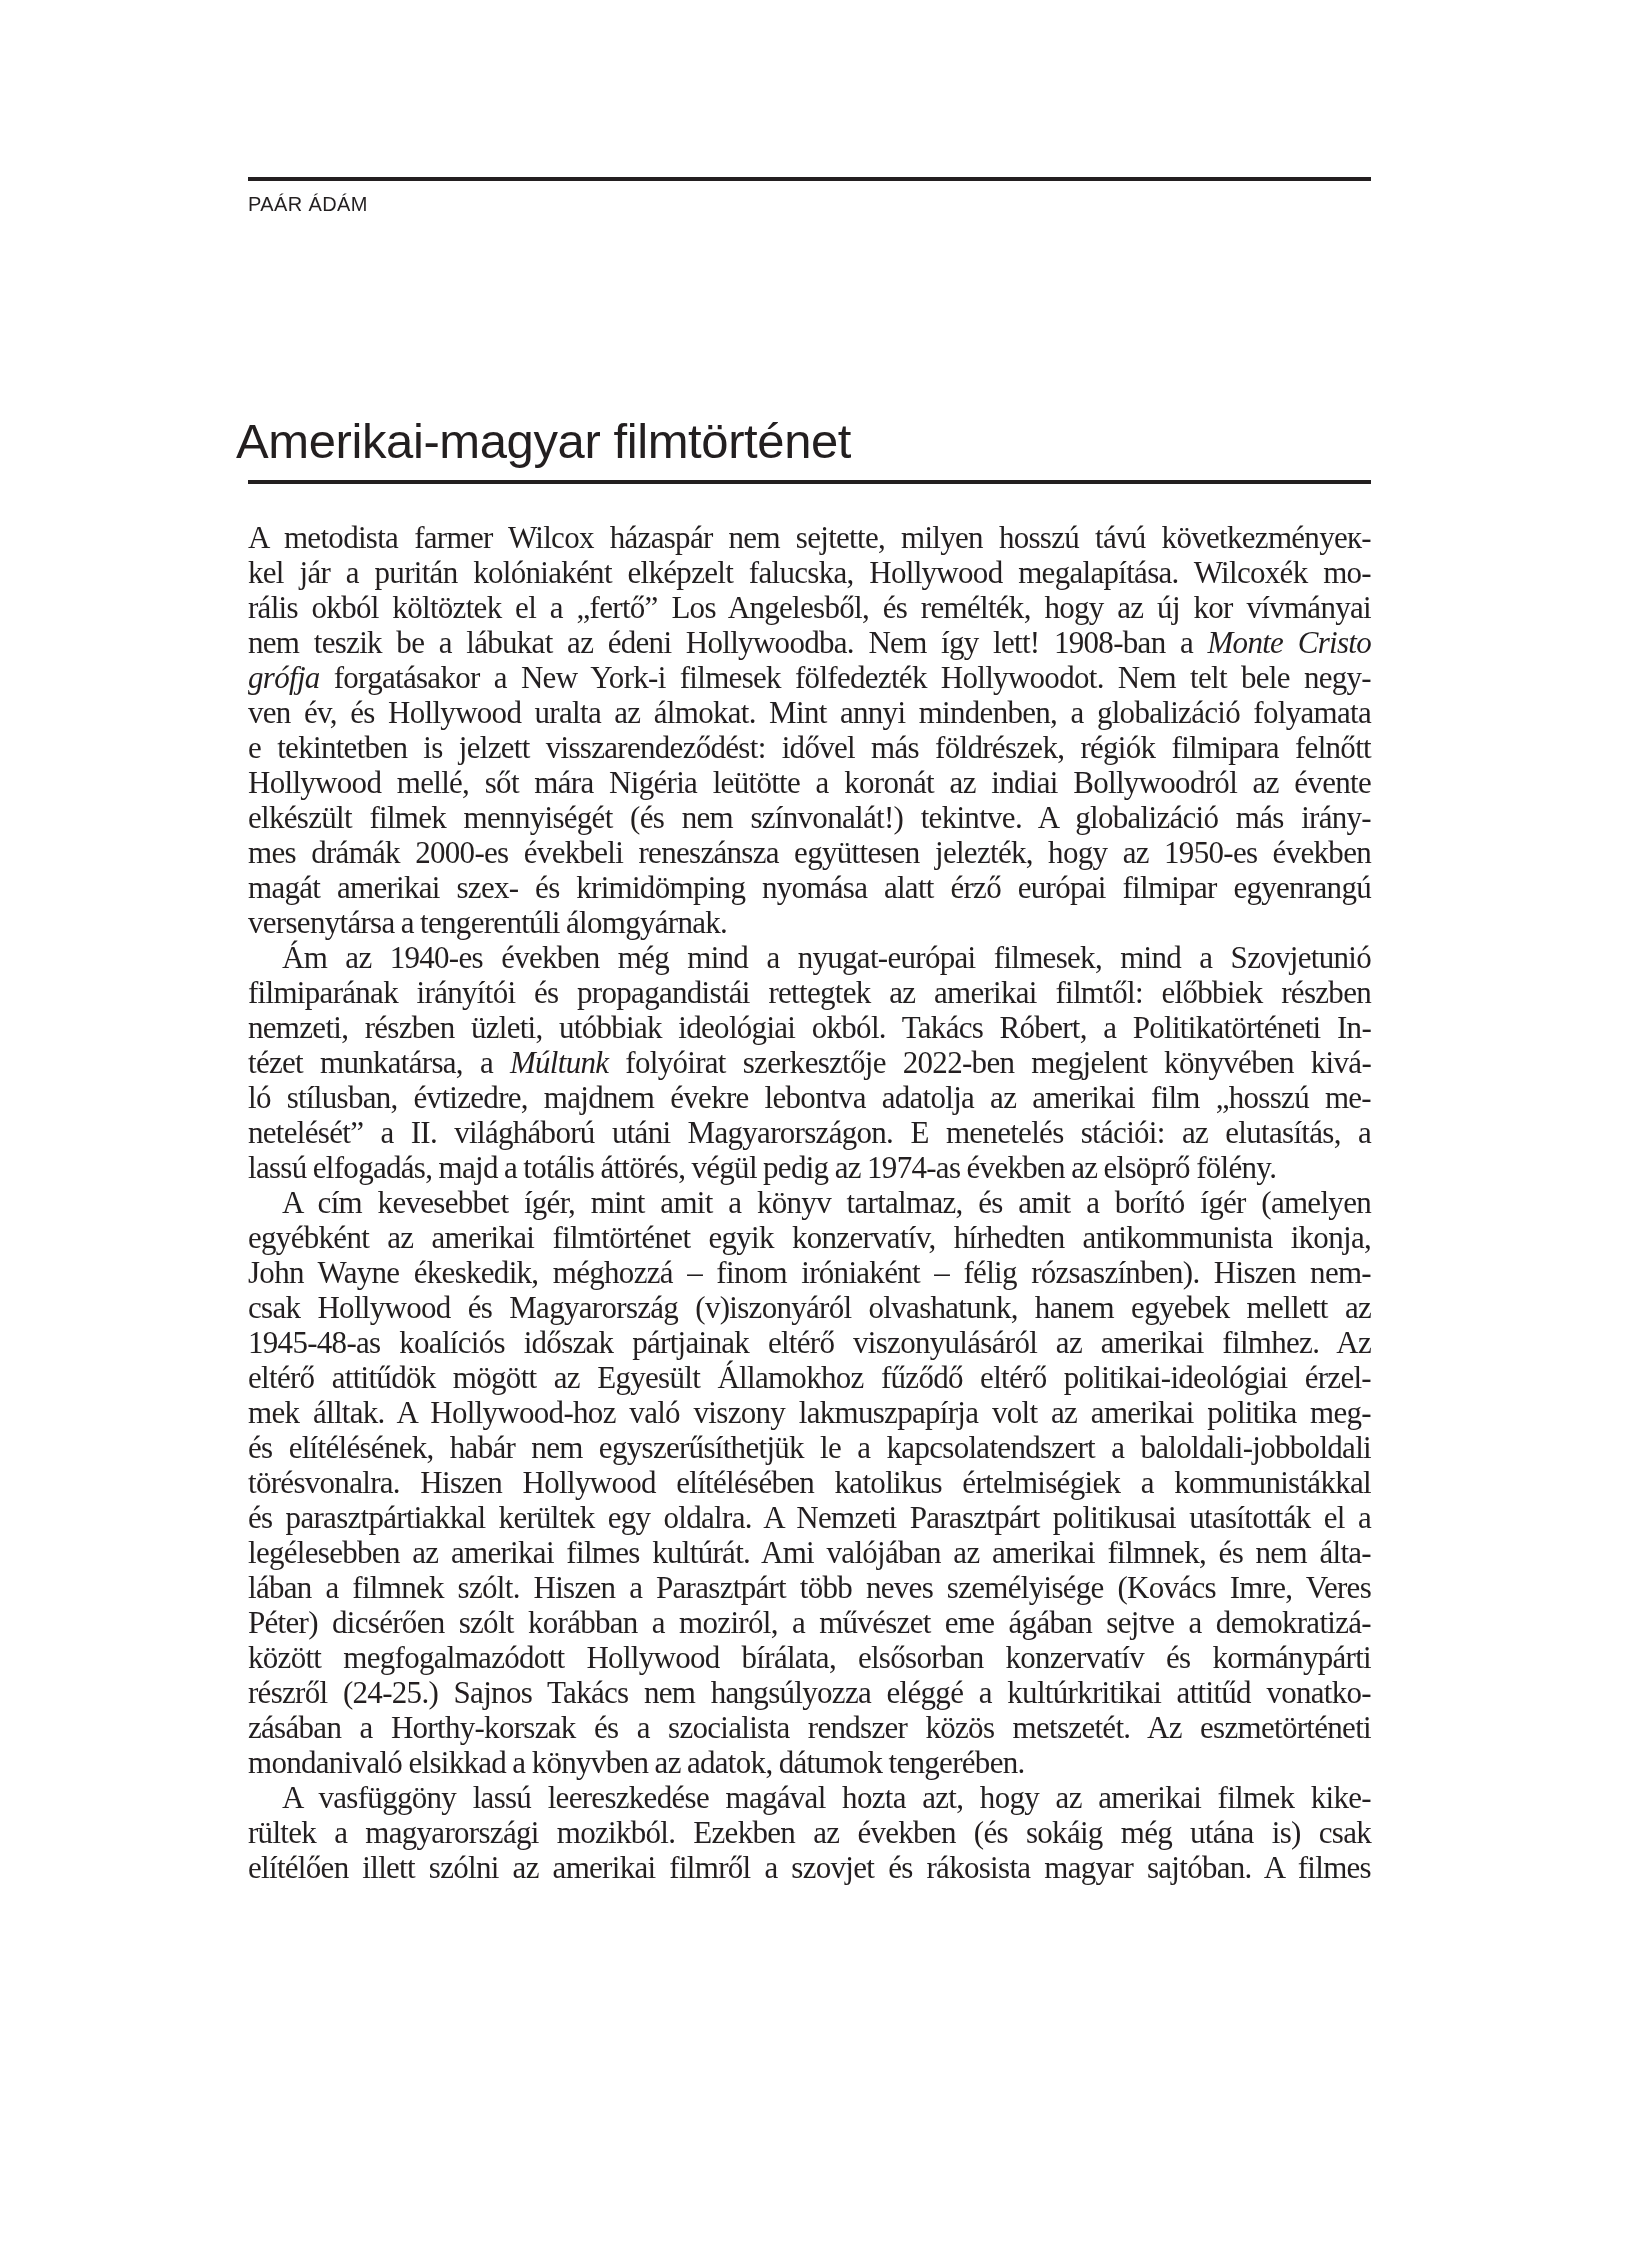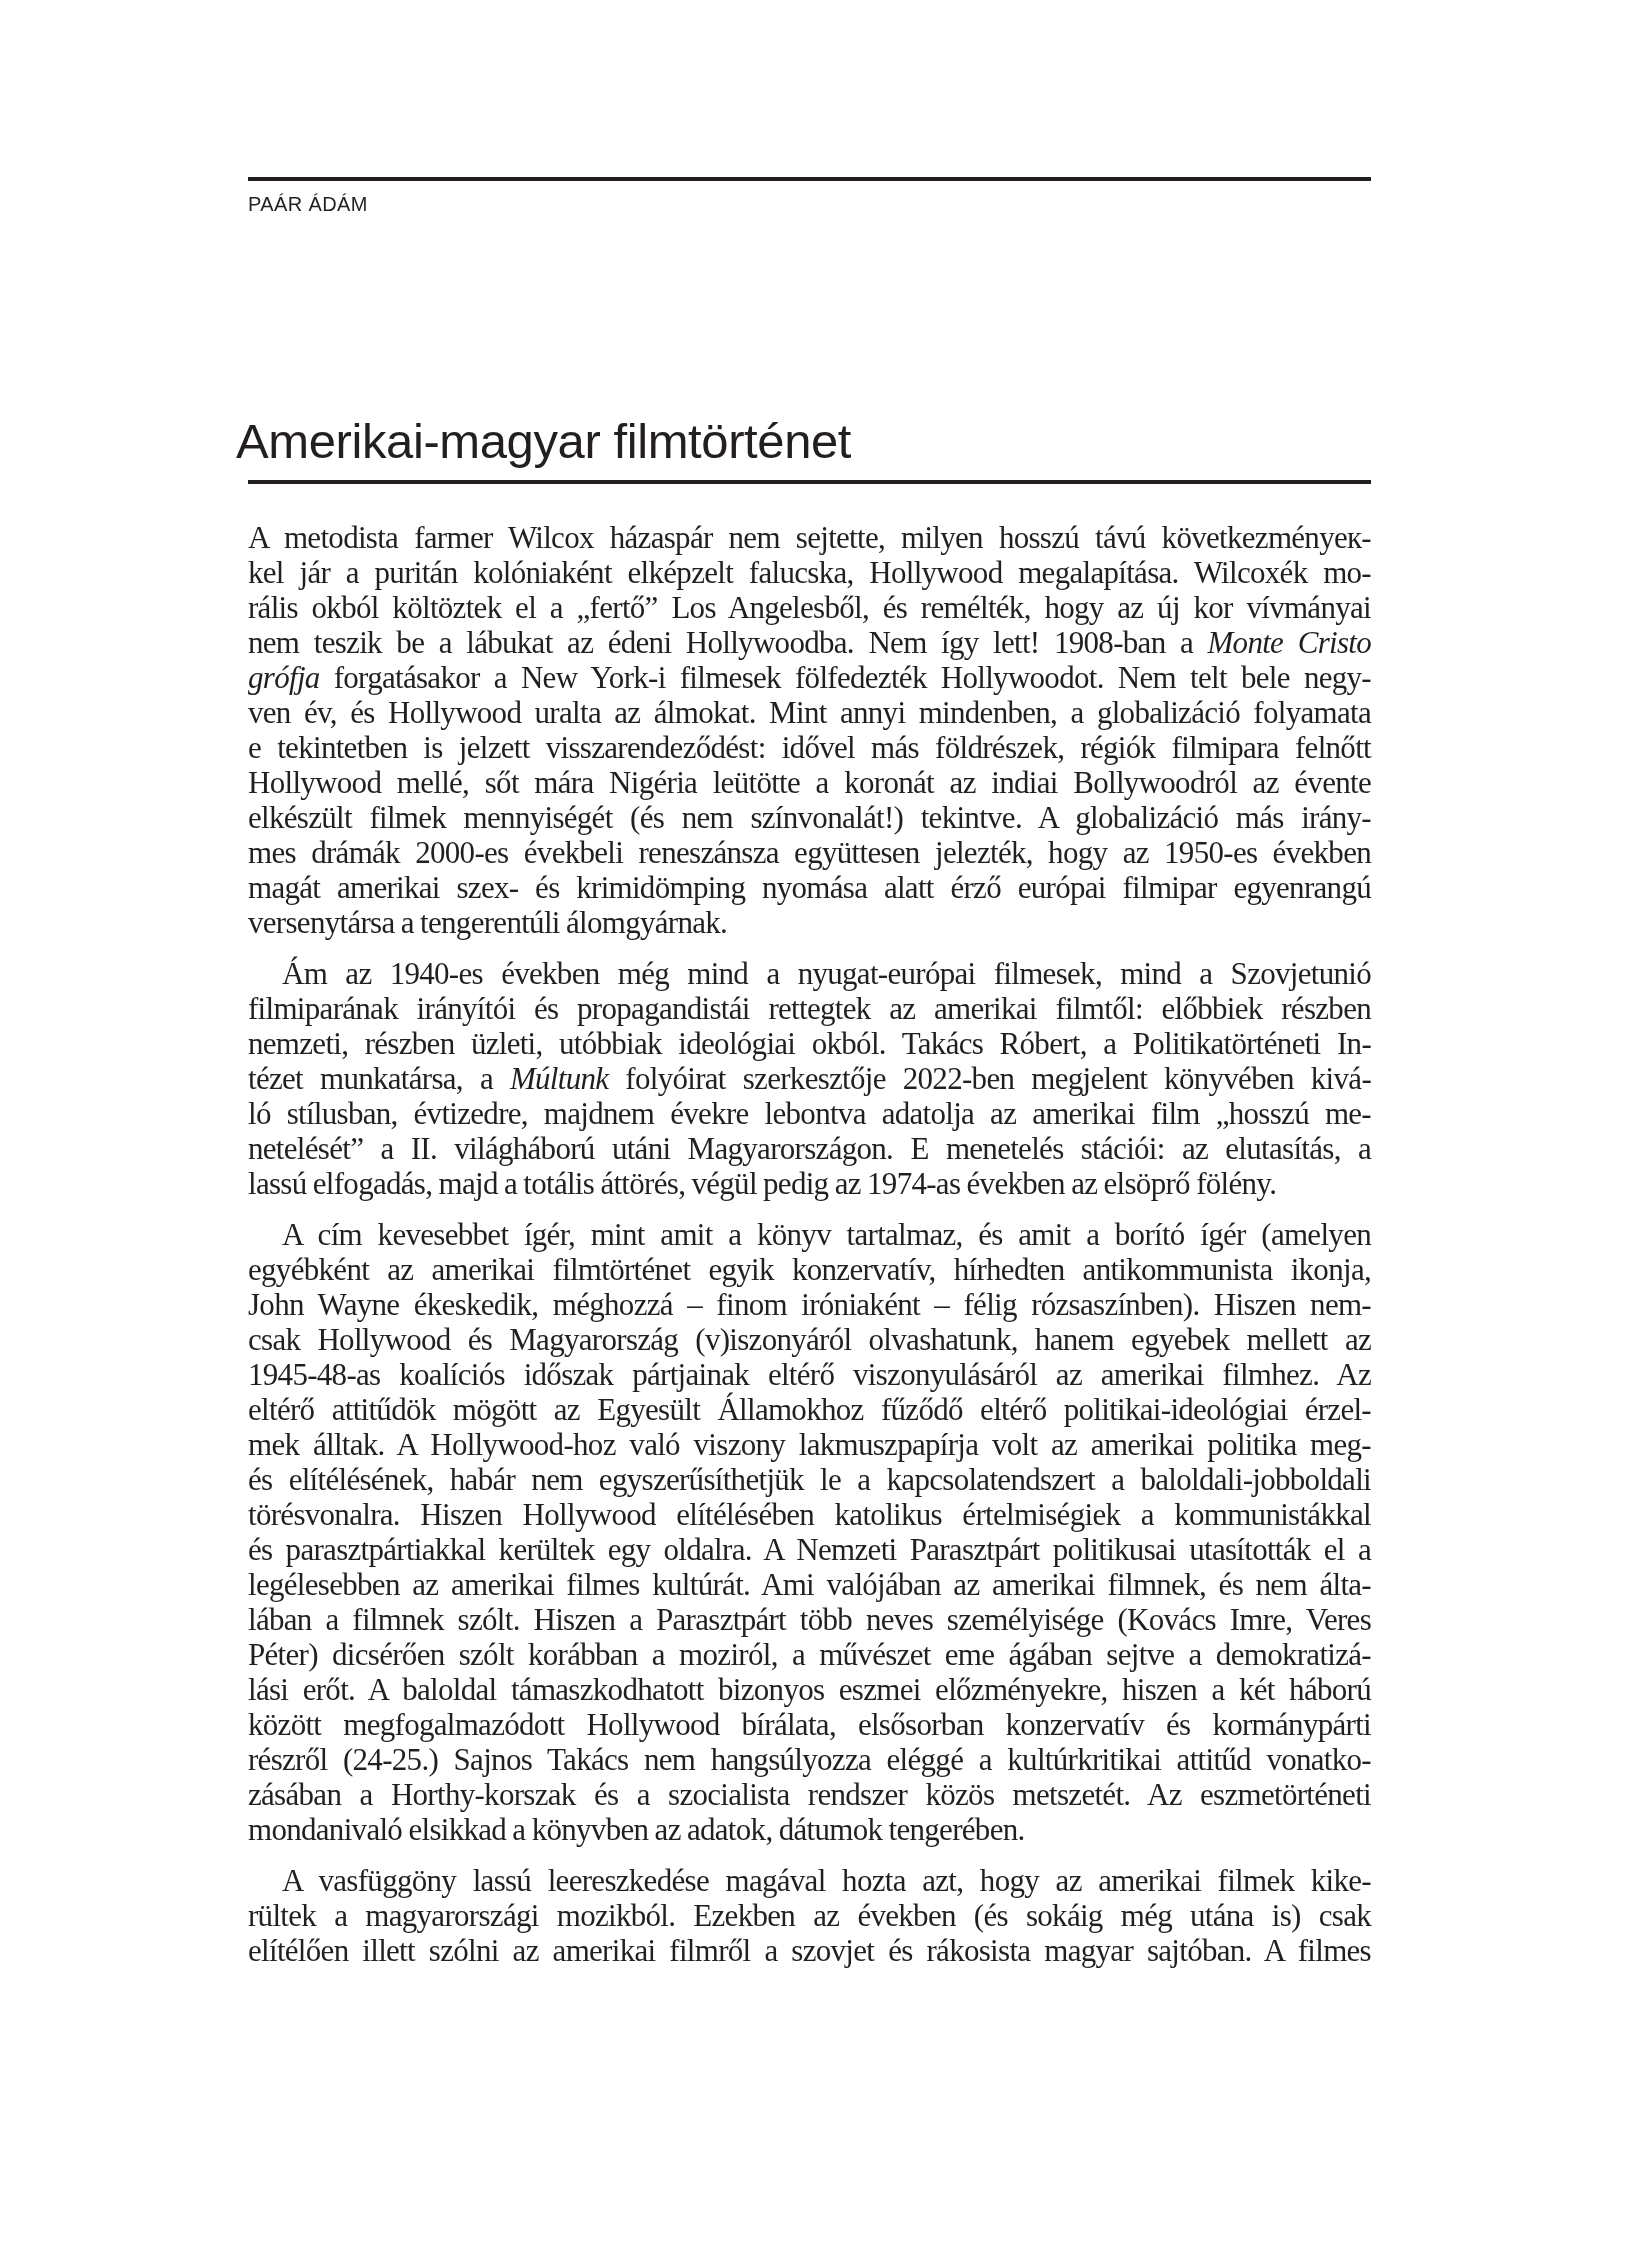--- a/index.html
+++ b/index.html
@@ -19,21 +19,21 @@
   }
   .body-text {
     position: absolute; left: 248px; top: 520px; width: 1123px;
     font-family: "Liberation Serif", serif; font-size: 31px; line-height: 35px;
   }
   .line {
     display: block; height: 35px; white-space: nowrap; overflow: visible;
     text-align: justify; text-align-last: justify; letter-spacing: -0.7px; word-spacing: -0.8px;
   }
   .line.last { text-align-last: left; }
-  .line.indent { padding-left: 34px; margin-top: 16px; }
+  .line.indent { padding-left: 34px; }
   .seg-italic { font-style: italic; }
 </style>
 </head>
 <body>
 
 <div class="rule rule-top"></div>
 <div class="author">PAÁR ÁDÁM</div>
 <div class="title">Amerikai-magyar filmtörténet</div>
 <div class="rule rule-title"></div>
 
@@ -68,21 +68,20 @@
       <span class="line"><span>csak Hollywood és Magyarország (v)iszonyáról olvashatunk, hanem egyebek mellett az</span></span>
       <span class="line"><span>1945-48-as koalíciós időszak pártjainak eltérő viszonyulásáról az amerikai filmhez. Az</span></span>
       <span class="line"><span>eltérő attitűdök mögött az Egyesült Államokhoz fűződő eltérő politikai-ideológiai érzel-</span></span>
       <span class="line"><span>mek álltak. A Hollywood-hoz való viszony lakmuszpapírja volt az amerikai politika meg-</span></span>
       <span class="line"><span>és elítélésének, habár nem egyszerűsíthetjük le a kapcsolatendszert a baloldali-jobboldali</span></span>
       <span class="line"><span>törésvonalra. Hiszen Hollywood elítélésében katolikus értelmiségiek a kommunistákkal</span></span>
       <span class="line"><span>és parasztpártiakkal kerültek egy oldalra. A Nemzeti Parasztpárt politikusai utasították el a</span></span>
       <span class="line"><span>legélesebben az amerikai filmes kultúrát. Ami valójában az amerikai filmnek, és nem álta-</span></span>
       <span class="line"><span>lában a filmnek szólt. Hiszen a Parasztpárt több neves személyisége (Kovács Imre, Veres</span></span>
       <span class="line"><span>Péter) dicsérően szólt korábban a moziról, a művészet eme ágában sejtve a demokratizá-</span></span>
-      <span class="line"><span>lási erőt. A baloldal támaszkodhatott bizonyos eszmei előzményekre, hiszen a két háború</span></span>
       <span class="line"><span>között megfogalmazódott Hollywood bírálata, elsősorban konzervatív és kormánypárti</span></span>
       <span class="line"><span>részről (24-25.) Sajnos Takács nem hangsúlyozza eléggé a kultúrkritikai attitűd vonatko-</span></span>
       <span class="line"><span>zásában a Horthy-korszak és a szocialista rendszer közös metszetét. Az eszmetörténeti</span></span>
       <span class="line last"><span>mondanivaló elsikkad a könyvben az adatok, dátumok tengerében.</span></span>
     </div>
     <div>
       <span class="line indent"><span>A vasfüggöny lassú leereszkedése magával hozta azt, hogy az amerikai filmek kike-</span></span>
       <span class="line"><span>rültek a magyarországi mozikból. Ezekben az években (és sokáig még utána is) csak</span></span>
       <span class="line"><span>elítélően illett szólni az amerikai filmről a szovjet és rákosista magyar sajtóban. A filmes</span></span>
     </div>

